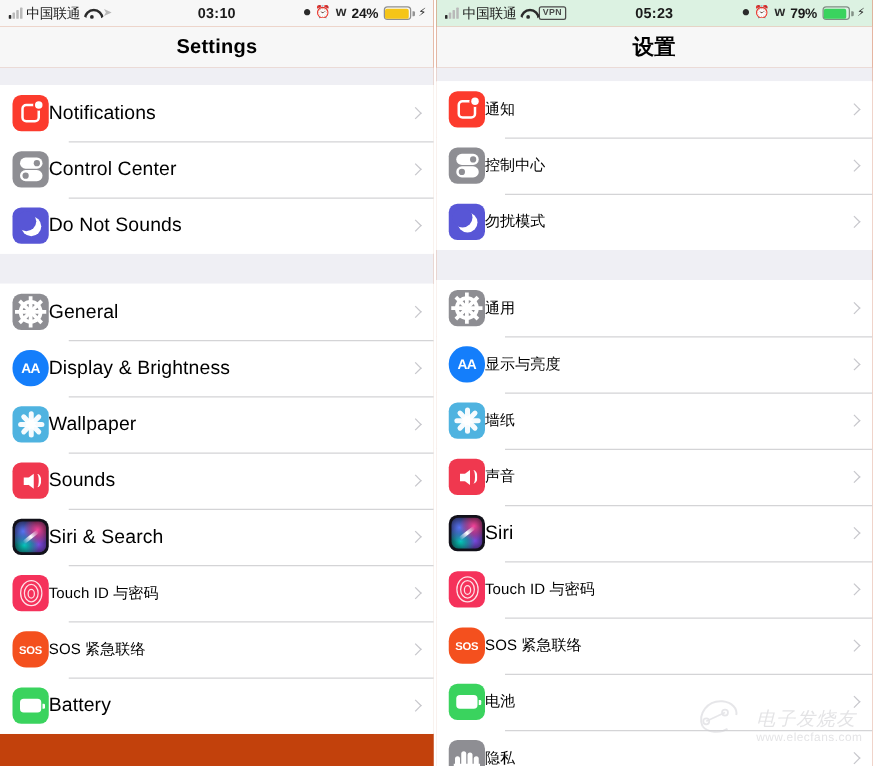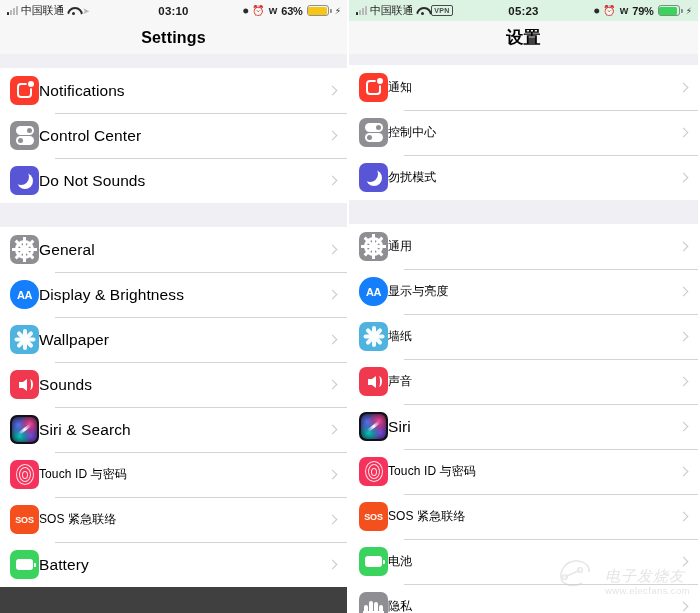--- a/index.html
+++ b/index.html
@@ -4,21 +4,21 @@
 <style>
   * { margin:0; padding:0; box-sizing:border-box; }
   html, body {
     width:700px; height:613px;
     overflow:hidden;
     background:#ffffff;
     font-family:"Liberation Sans","DejaVu Sans",sans-serif;
     -webkit-font-smoothing:antialiased;
   }
   .screens { display:flex; width:700px; height:613px; }
-  .panel { width:349px; height:613px; position:relative; overflow:hidden; background:#404040; }
+  .panel { width:349px; height:613px; position:relative; overflow:hidden; background:#c2410c; }
   .panel.left  { border-right:2px solid #ffffff; }
   .panel.right { width:349px; }
 
   
   .statusbar {
     height:21px; width:100%;
     display:flex; align-items:center;
     padding:0 6px 0 7px;
     font-size:11px; font-weight:bold; color:#1a1a1a;
     position:relative;
@@ -210,21 +210,21 @@
   }
   .ic-touch { background:#f5325b; }
   .ic-touch .fp { position:absolute; inset:0; }
   .ic-touch .fp i {
     position:absolute; border:1.5px solid rgba(255,255,255,.85);
     border-radius:50%; left:50%; top:50%;
   }
   .ic-touch .fp i:nth-child(1){ width:6px;  height:8px;  margin:-4px 0 0 -3px; }
   .ic-touch .fp i:nth-child(2){ width:12px; height:15px; margin:-7.5px 0 0 -6px; }
   .ic-touch .fp i:nth-child(3){ width:18px; height:21px; margin:-10.5px 0 0 -9px; }
-  .ic-sos { background:#f4501e; }
+  .ic-sos { background:#f4501e;border-radius:11px; }
   .ic-sos .txt { color:#fff; font-size:9px; font-weight:bold; letter-spacing:-.2px; }
   .ic-batt { background:#3ad35e; }
   .ic-batt .b {
     width:17px; height:11px; border-radius:3px; background:#fff; position:relative;
   }
   .ic-batt .b::after {
     content:""; position:absolute; right:-3px; top:3.5px;
     width:2px; height:4px; border-radius:0 1px 1px 0; background:#fff;
   }
   .ic-priv { background:#8e8e93; }
@@ -269,21 +269,21 @@
           </span>
         <span class="carrier">中国联通</span>
         <span class="wifi"></span>
         <span class="loc-arrow">➤</span>
       </div>
       <div class="sb-time">03:10</div>
       <div class="sb-right">
         <span class="ic-glyph">⏺</span>
         <span class="ic-glyph alarm">⏰</span>
         <span class="ic-glyph bt">w</span>
-        <span class="pct">63%</span>
+        <span class="pct">24%</span>
         <span class="battery">
           <span class="shell"></span>
           <span class="fill" style="background:#f5c518; right:2px;"></span>
           <span class="tip"></span>
         </span>
         <span class="bolt">⚡</span>
       </div>
     </div>
 
     <div class="navbar">

